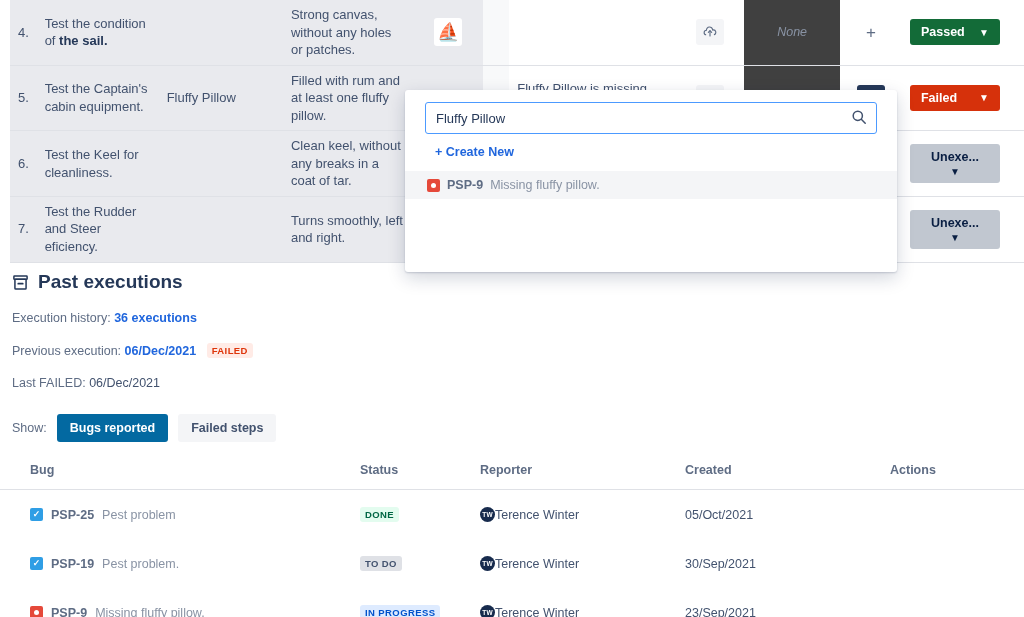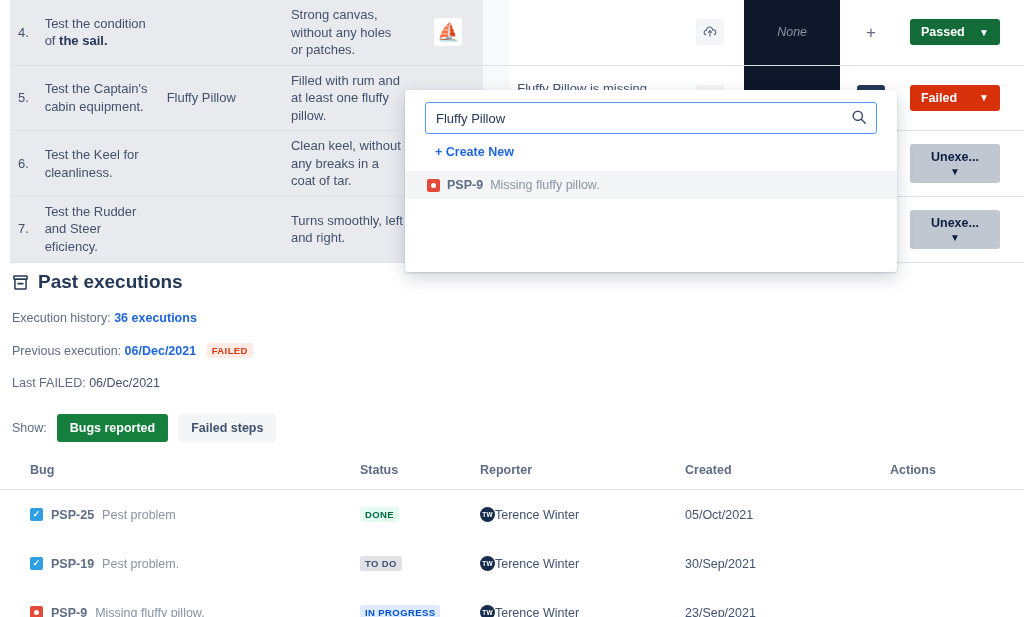--- a/index.html
+++ b/index.html
@@ -34,21 +34,21 @@
     line-height: 1.35;
   }
   .c-num   { width: 24px;  text-align: right; background:#e9eaee; padding-right:4px;}
   .c-step  { width: 110px; background:#e9eaee; }
   .c-data  { width: 112px; background:#e9eaee; }
   .c-exp   { width: 118px; background:#e9eaee; }
   .c-att   { width: 62px;  background:#e9eaee; text-align:center;}
   .c-gap   { width: 24px;  background:#f8f9fa; }
   .c-act   { width: 150px; background:#ffffff; }
   .c-up    { width: 62px;  background:#ffffff; text-align:center;}
-  .c-def   { width: 86px;  background:#0f172a; text-align:center;}
+  .c-def   { width: 86px;  background:#404040; text-align:center;}
   .c-plus  { width: 56px;  background:#ffffff; text-align:center;}
   .c-stat  { width: 110px; background:#ffffff; text-align:left; padding-left:14px;}
 
   .bold-part { font-weight: bold; color:#253858; }
 
   .boat-chip {
     display:inline-flex; align-items:center; justify-content:center;
     width:28px; height:28px; background:#ffffff; border-radius:3px;
     font-size:18px; line-height:1;
   }
@@ -151,21 +151,21 @@
     padding:2px 5px; border-radius:3px; vertical-align:1px;
   }
 
   .show-row { display:flex; align-items:center; gap:10px; padding-left:12px; margin-top:24px; }
   .show-lbl { font-size:12.5px; color:#5e6c84; }
   .toggle-btn {
     border:none; border-radius:3px; cursor:pointer;
     font-size:12.5px; font-weight:bold; padding:7px 13px;
     font-family:"Liberation Sans",sans-serif;
   }
-  .toggle-btn.on  { background:#15803d; color:#ffffff; }
+  .toggle-btn.on  { background:#0369a1; color:#ffffff; }
   .toggle-btn.off { background:#f4f5f7; color:#42526e; }
 
   
   #bug-table {
     position:absolute; left:0; top:455px; width:1024px;
     border-collapse:collapse; table-layout:fixed; font-size:13px;
   }
   #bug-table th {
     text-align:left; font-size:12.5px; font-weight:bold; color:#5e6c84;
     padding:8px 0 12px 0; border-bottom:1px solid #dfe1e6;

